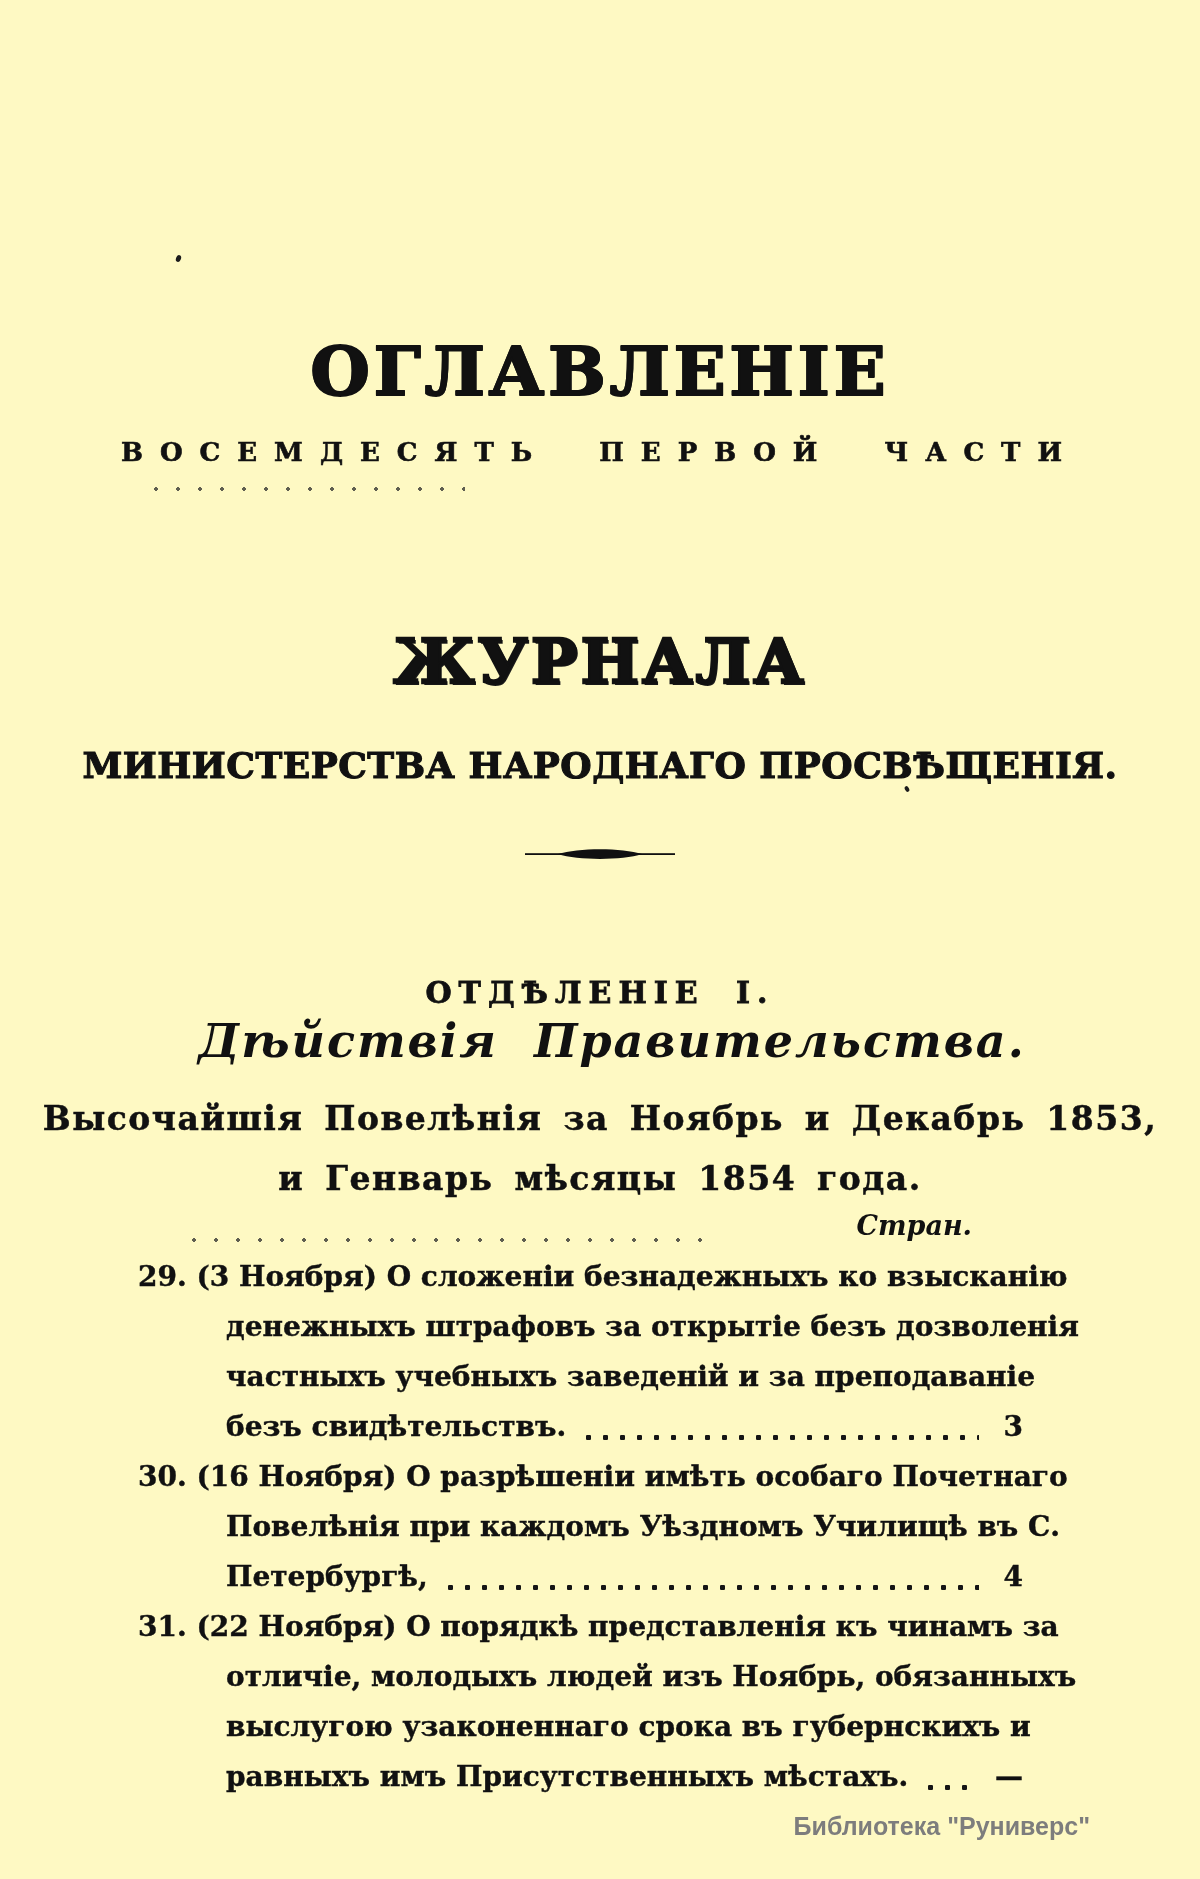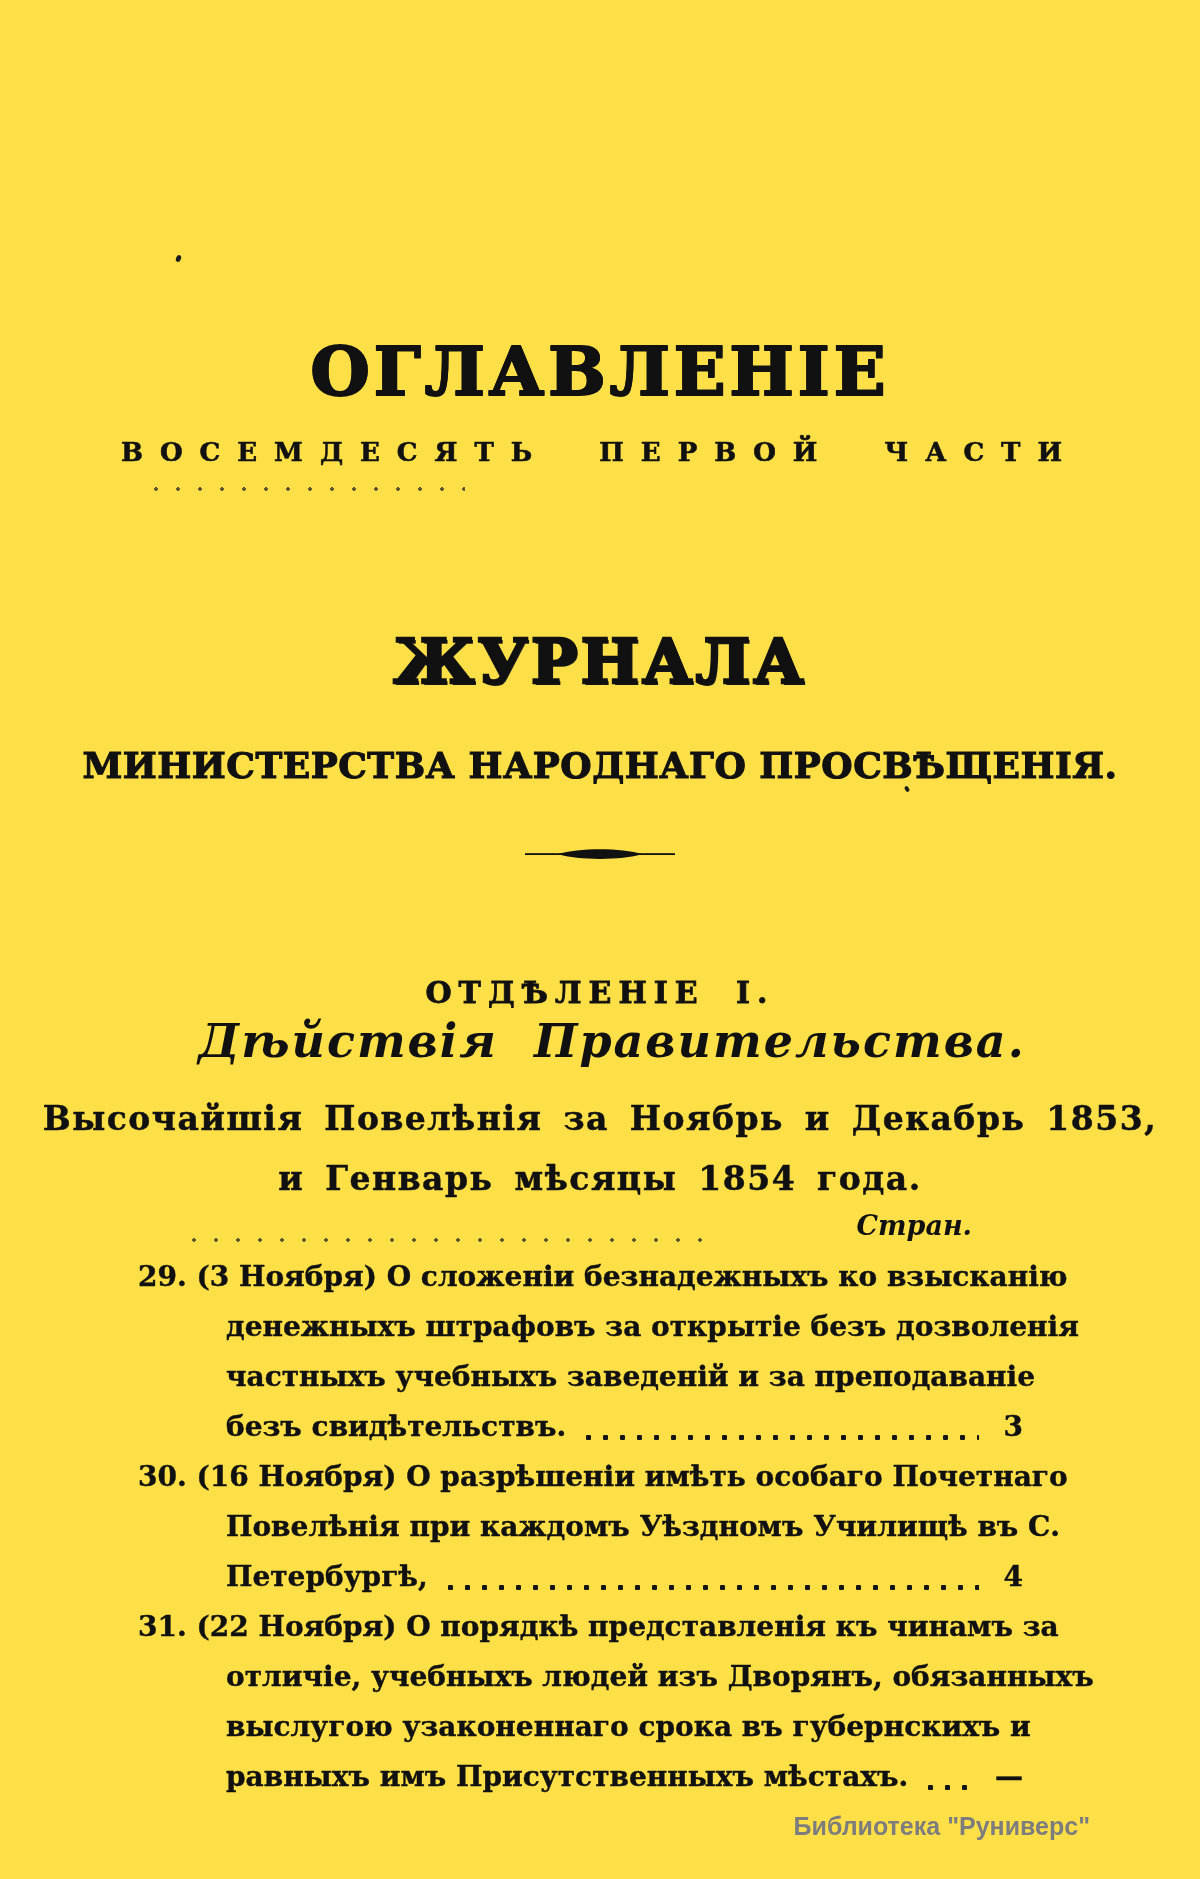--- a/index.html
+++ b/index.html
@@ -1,20 +1,20 @@
 <!DOCTYPE html>
 <html><head>
 <meta charset="utf-8">
 <style>
   html,body { margin:0; padding:0; background:#e8e8e8; }
   .page {
     position:relative;
     width:1200px; height:1879px;
     margin:0 auto;
-    background:#fde047;
+    background:#fef9c3;
     color:#111111;
     font-family:"DejaVu Serif","DejaVu Sans",serif;
     overflow:hidden;
   }
   .center { position:absolute; left:0; width:100%; text-align:center; line-height:1.1; }
 
   .title {
     top:334px;
     font-size:68px; font-weight:bold; letter-spacing:4px;
     -webkit-text-stroke:2px #111;
@@ -157,21 +157,21 @@
         <div class="entry-line first">30. (16 Ноября) О разрѣшеніи имѣть особаго Почетнаго</div>
         <div class="entry-line cont">Повелѣнія при каждомъ Уѣздномъ Училищѣ въ С.</div>
         <div class="entry-line cont leader">
           <span class="lt">Петербургѣ,</span>
           <span class="dots"></span>
           <span class="pg">4</span>
         </div>
       </div>
       <div>
         <div class="entry-line first">31. (22 Ноября) О порядкѣ представленія къ чинамъ за</div>
-        <div class="entry-line cont">отличіе, учебныхъ людей изъ Дворянъ, обязанныхъ</div>
+        <div class="entry-line cont">отличіе, молодыхъ людей изъ Ноябрь, обязанныхъ</div>
         <div class="entry-line cont">выслугою узаконеннаго срока въ губернскихъ и</div>
         <div class="entry-line cont leader">
           <span class="lt">равныхъ имъ Присутственныхъ мѣстахъ.</span>
           <span class="dots"></span>
           <span class="pg">—</span>
         </div>
       </div>
     </div>
 
   <div class="watermark">Библиотека "Руниверс"</div>

